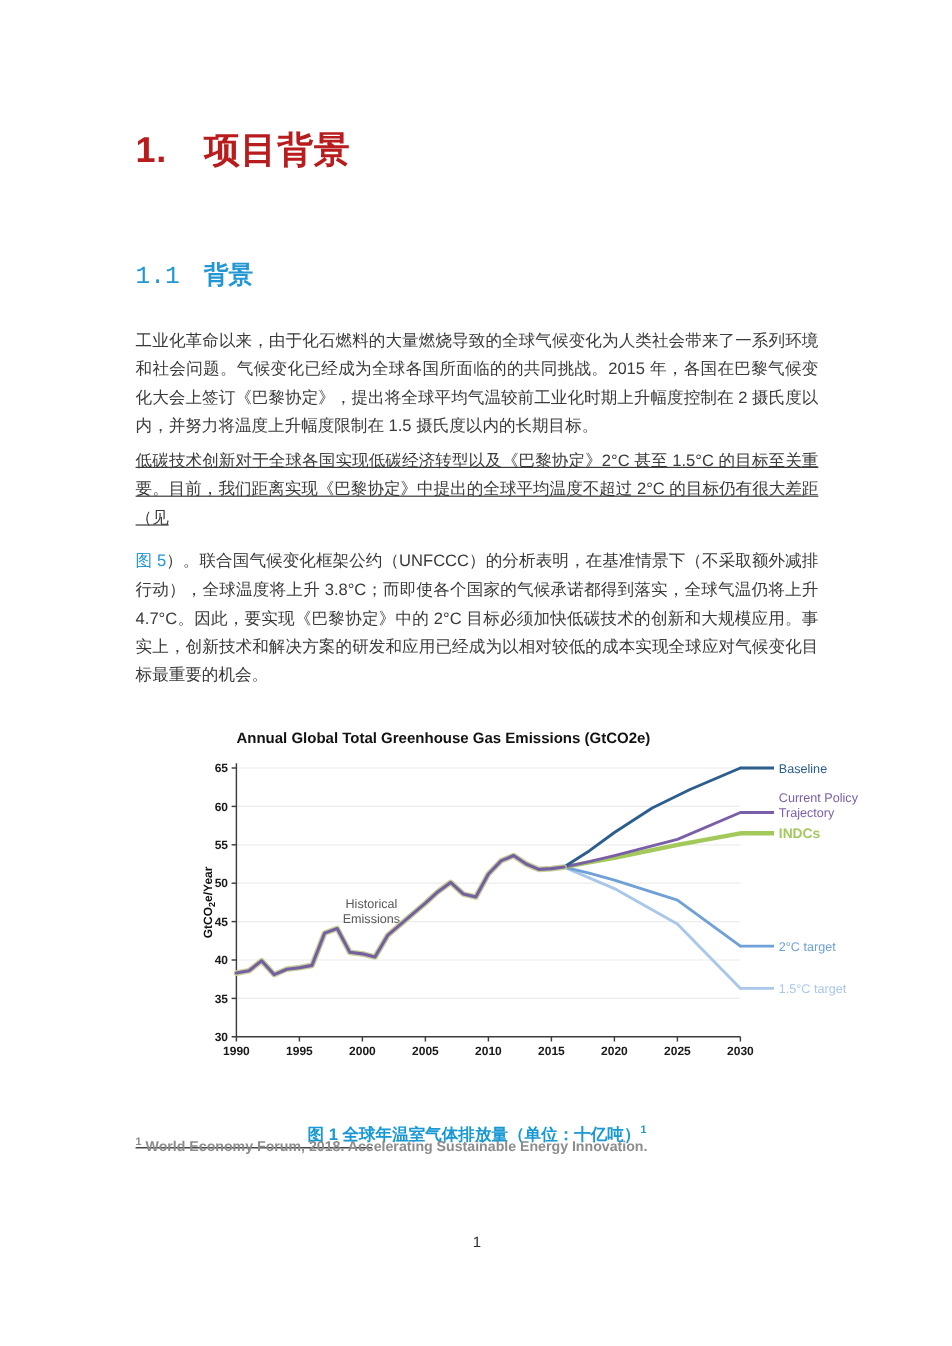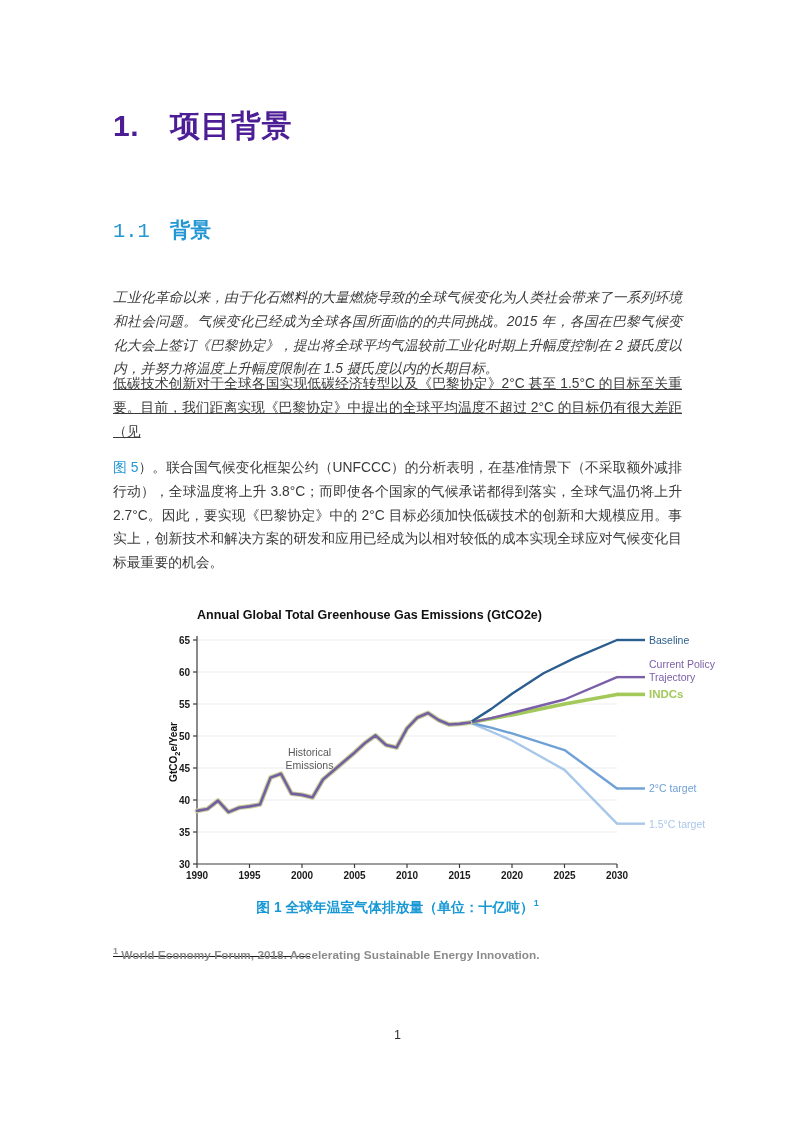--- a/index.html
+++ b/index.html
@@ -4,49 +4,49 @@
 <style>
   html,body{margin:0;padding:0;}
   body{
     width:793px;height:1122px;position:relative;overflow:hidden;
     background:#ffffff;
     font-family:"Liberation Sans","DejaVu Sans",sans-serif;
     color:#3a3a3a;
   }
   .h1{
     position:absolute;left:113px;top:108px;margin:0;
-    color:#4c1d95;font-size:30px;font-weight:700;line-height:1.2;
+    color:#b91c1c;font-size:30px;font-weight:700;line-height:1.2;
     letter-spacing:0.5px;
   }
   .h1 .num{display:inline-block;width:57px;font-weight:600;}
   .h2{
     position:absolute;left:113px;top:218px;margin:0;
     color:#2397d3;font-size:20.5px;font-weight:600;line-height:1.2;
   }
   .h2 .num{display:inline-block;width:57px;font-weight:500;font-family:Liberation Mono, monospace;}
   p.body{
     position:absolute;left:113px;width:569px;margin:0;
     font-size:13.8px;line-height:23.8px;color:#3a3a3a;
     text-align:justify;
   }
-  #p1{top:286px;font-style:italic;}
+  #p1{top:272px;}
   #p2{top:372px;text-decoration:underline;}
   #p3{top:456px;}
   .xref{color:#2397d3;text-decoration:none;cursor:pointer;}
   .chart-wrap{position:absolute;left:120px;top:586px;width:568px;height:292px;}
   .chart-wrap svg{display:block;}
   svg text{font-family:"Liberation Sans","DejaVu Sans",sans-serif;}
   .ctitle{font-size:12.5px;font-weight:bold;fill:#111;}
   .tick{font-size:10px;font-weight:bold;fill:#1a1a1a;}
   .ylab{font-size:10px;font-weight:bold;fill:#111;}
   .ann{font-size:10.5px;fill:#595959;}
   .slab{font-size:10.5px;}
   .slab-bold{font-size:11.5px;font-weight:bold;}
   .caption{
-    position:absolute;left:113px;top:898px;width:569px;margin:0;
+    position:absolute;left:113px;top:936px;width:569px;margin:0;
     text-align:center;color:#1898d5;font-weight:700;font-size:13.8px;
   }
   .caption sup,.footnote sup{font-size:9px;}
   .fn-sep{
     position:absolute;left:113px;top:956px;width:197px;height:0;
     border:none;border-top:1.5px solid #1a1a1a;margin:0;
   }
   .footnote{
     position:absolute;left:113px;top:943px;width:569px;
     color:#8c8c8c;font-size:11.8px;line-height:17px;font-weight:bold;
@@ -60,21 +60,21 @@
 <body>
 
 <h1 class="h1"><span class="num">1.</span><span>项目背景</span></h1>
 
 <h2 class="h2"><span class="num">1.1</span><span>背景</span></h2>
 
 <p class="body" id="p1">工业化革命以来，由于化石燃料的大量燃烧导致的全球气候变化为人类社会带来了一系列环境和社会问题。气候变化已经成为全球各国所面临的的共同挑战。2015 年，各国在巴黎气候变化大会上签订《巴黎协定》，提出将全球平均气温较前工业化时期上升幅度控制在 2 摄氏度以内，并努力将温度上升幅度限制在 1.5 摄氏度以内的长期目标。</p>
 
 <p class="body" id="p2">低碳技术创新对于全球各国实现低碳经济转型以及《巴黎协定》2°C 甚至 1.5°C 的目标至关重要。目前，我们距离实现《巴黎协定》中提出的全球平均温度不超过 2°C 的目标仍有很大差距（见</p>
 
-<p class="body" id="p3"><span class="xref">图 5</span><span>）。联合国气候变化框架公约（UNFCCC）的分析表明，在基准情景下（不采取额外减排行动），全球温度将上升 3.8°C；而即使各个国家的气候承诺都得到落实，全球气温仍将上升 2.7°C。因此，要实现《巴黎协定》中的 2°C 目标必须加快低碳技术的创新和大规模应用。事实上，创新技术和解决方案的研发和应用已经成为以相对较低的成本实现全球应对气候变化目标最重要的机会。</span></p>
+<p class="body" id="p3"><span class="xref">图 5</span><span>）。联合国气候变化框架公约（UNFCCC）的分析表明，在基准情景下（不采取额外减排行动），全球温度将上升 3.8°C；而即使各个国家的气候承诺都得到落实，全球气温仍将上升 4.7°C。因此，要实现《巴黎协定》中的 2°C 目标必须加快低碳技术的创新和大规模应用。事实上，创新技术和解决方案的研发和应用已经成为以相对较低的成本实现全球应对气候变化目标最重要的机会。</span></p>
 
 <figure class="chart-wrap">
   <svg id="chart-svg" width="568" height="292" viewBox="0 0 568 292">
       <line x1="37" x2="457" y1="230" y2="230" stroke="#ececec" stroke-width="1"></line>
       <line x1="37" x2="457" y1="198" y2="198" stroke="#ececec" stroke-width="1"></line>
       <line x1="37" x2="457" y1="166" y2="166" stroke="#ececec" stroke-width="1"></line>
       <line x1="37" x2="457" y1="134" y2="134" stroke="#ececec" stroke-width="1"></line>
       <line x1="37" x2="457" y1="102" y2="102" stroke="#ececec" stroke-width="1"></line>
       <line x1="37" x2="457" y1="70" y2="70" stroke="#ececec" stroke-width="1"></line>
       <line x1="37" x2="457" y1="38" y2="38" stroke="#ececec" stroke-width="1"></line>

